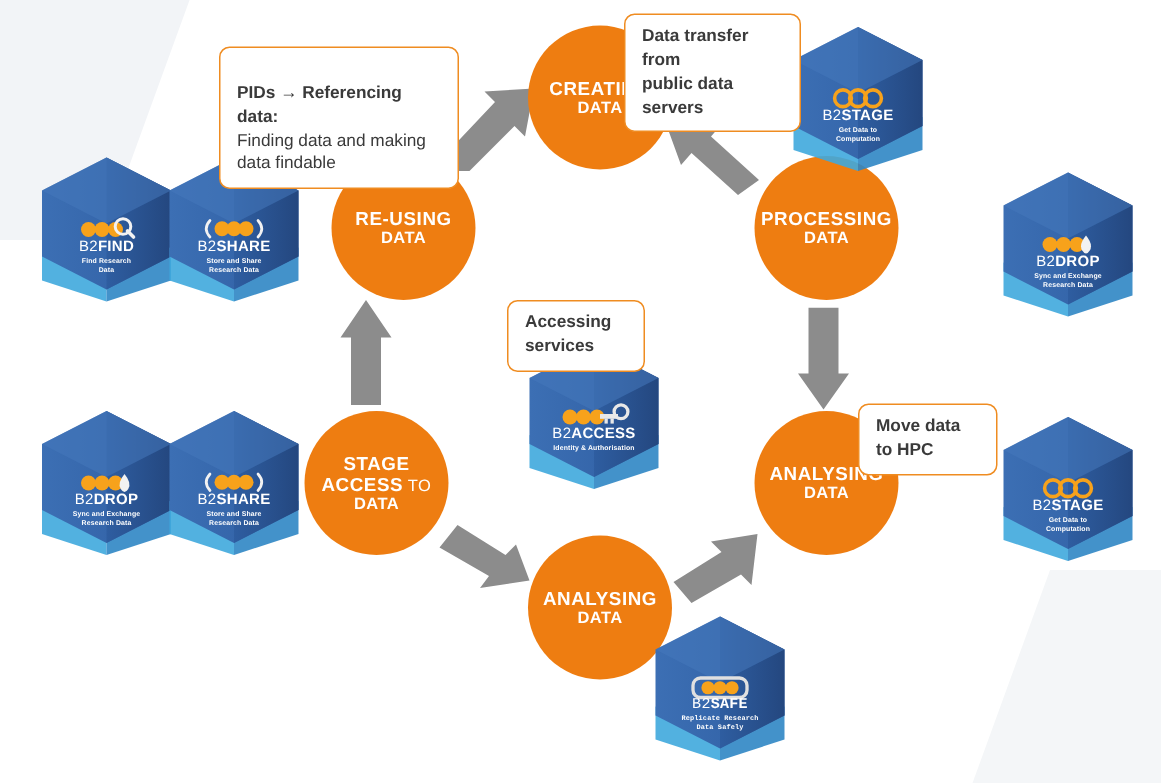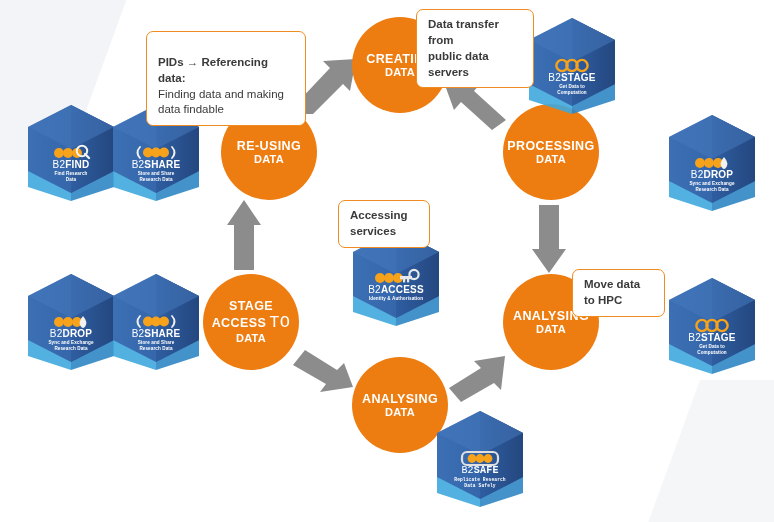--- a/index.html
+++ b/index.html
@@ -21,21 +21,21 @@
   
   .circle{
     position:absolute;border-radius:50%;
     background:#ee7d11;
     display:flex;flex-direction:column;align-items:center;justify-content:center;
     color:#ffffff;text-align:center;line-height:1.12;
     z-index:6;
   }
   .circle .l1{font-weight:bold;font-size:12.5px;letter-spacing:.4px;}
   .circle .l2{font-size:11px;letter-spacing:.3px;font-weight:700;}
-  .circle .l2b{font-size:17px;font-weight:400;font-family:Liberation Mono, monospace;}
+  .circle .l2b{font-size:11px;font-weight:400;}
 
   
   .arrow{position:absolute;z-index:4;}
 
   
   .callout{
     position:absolute;
     background:#ffffff;
     border:1.4px solid #ef8c21;
     border-radius:7px;

